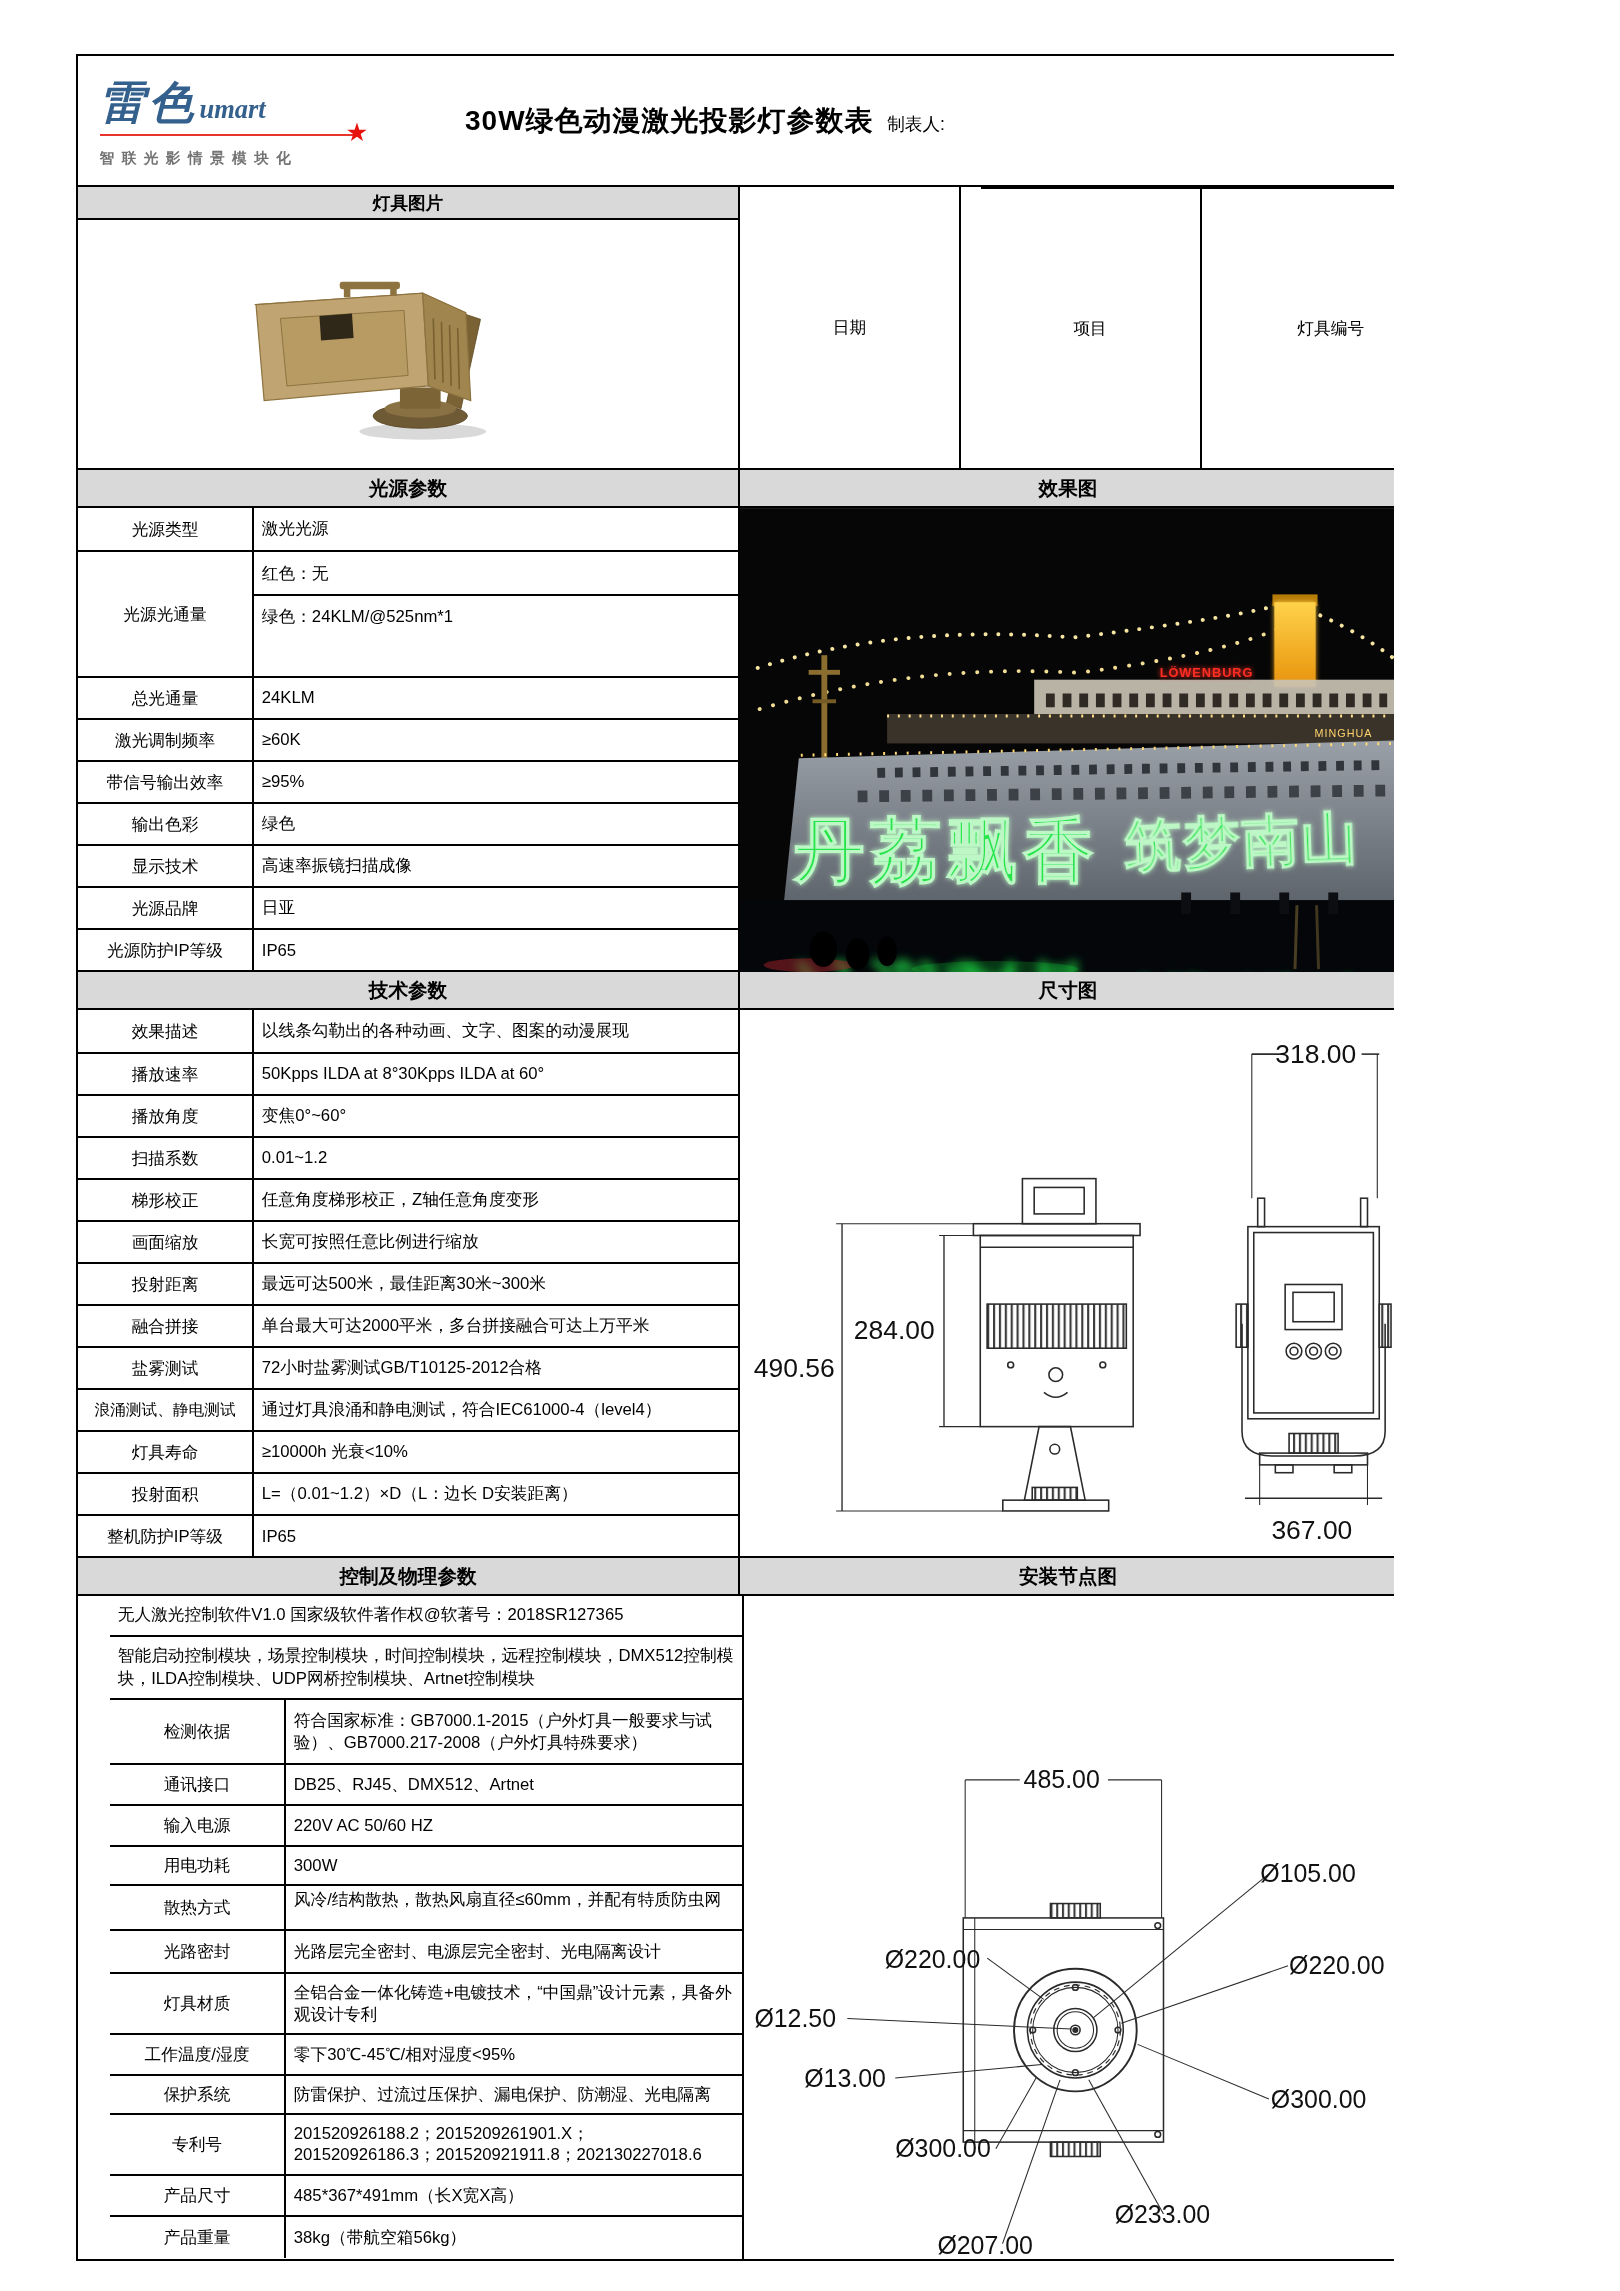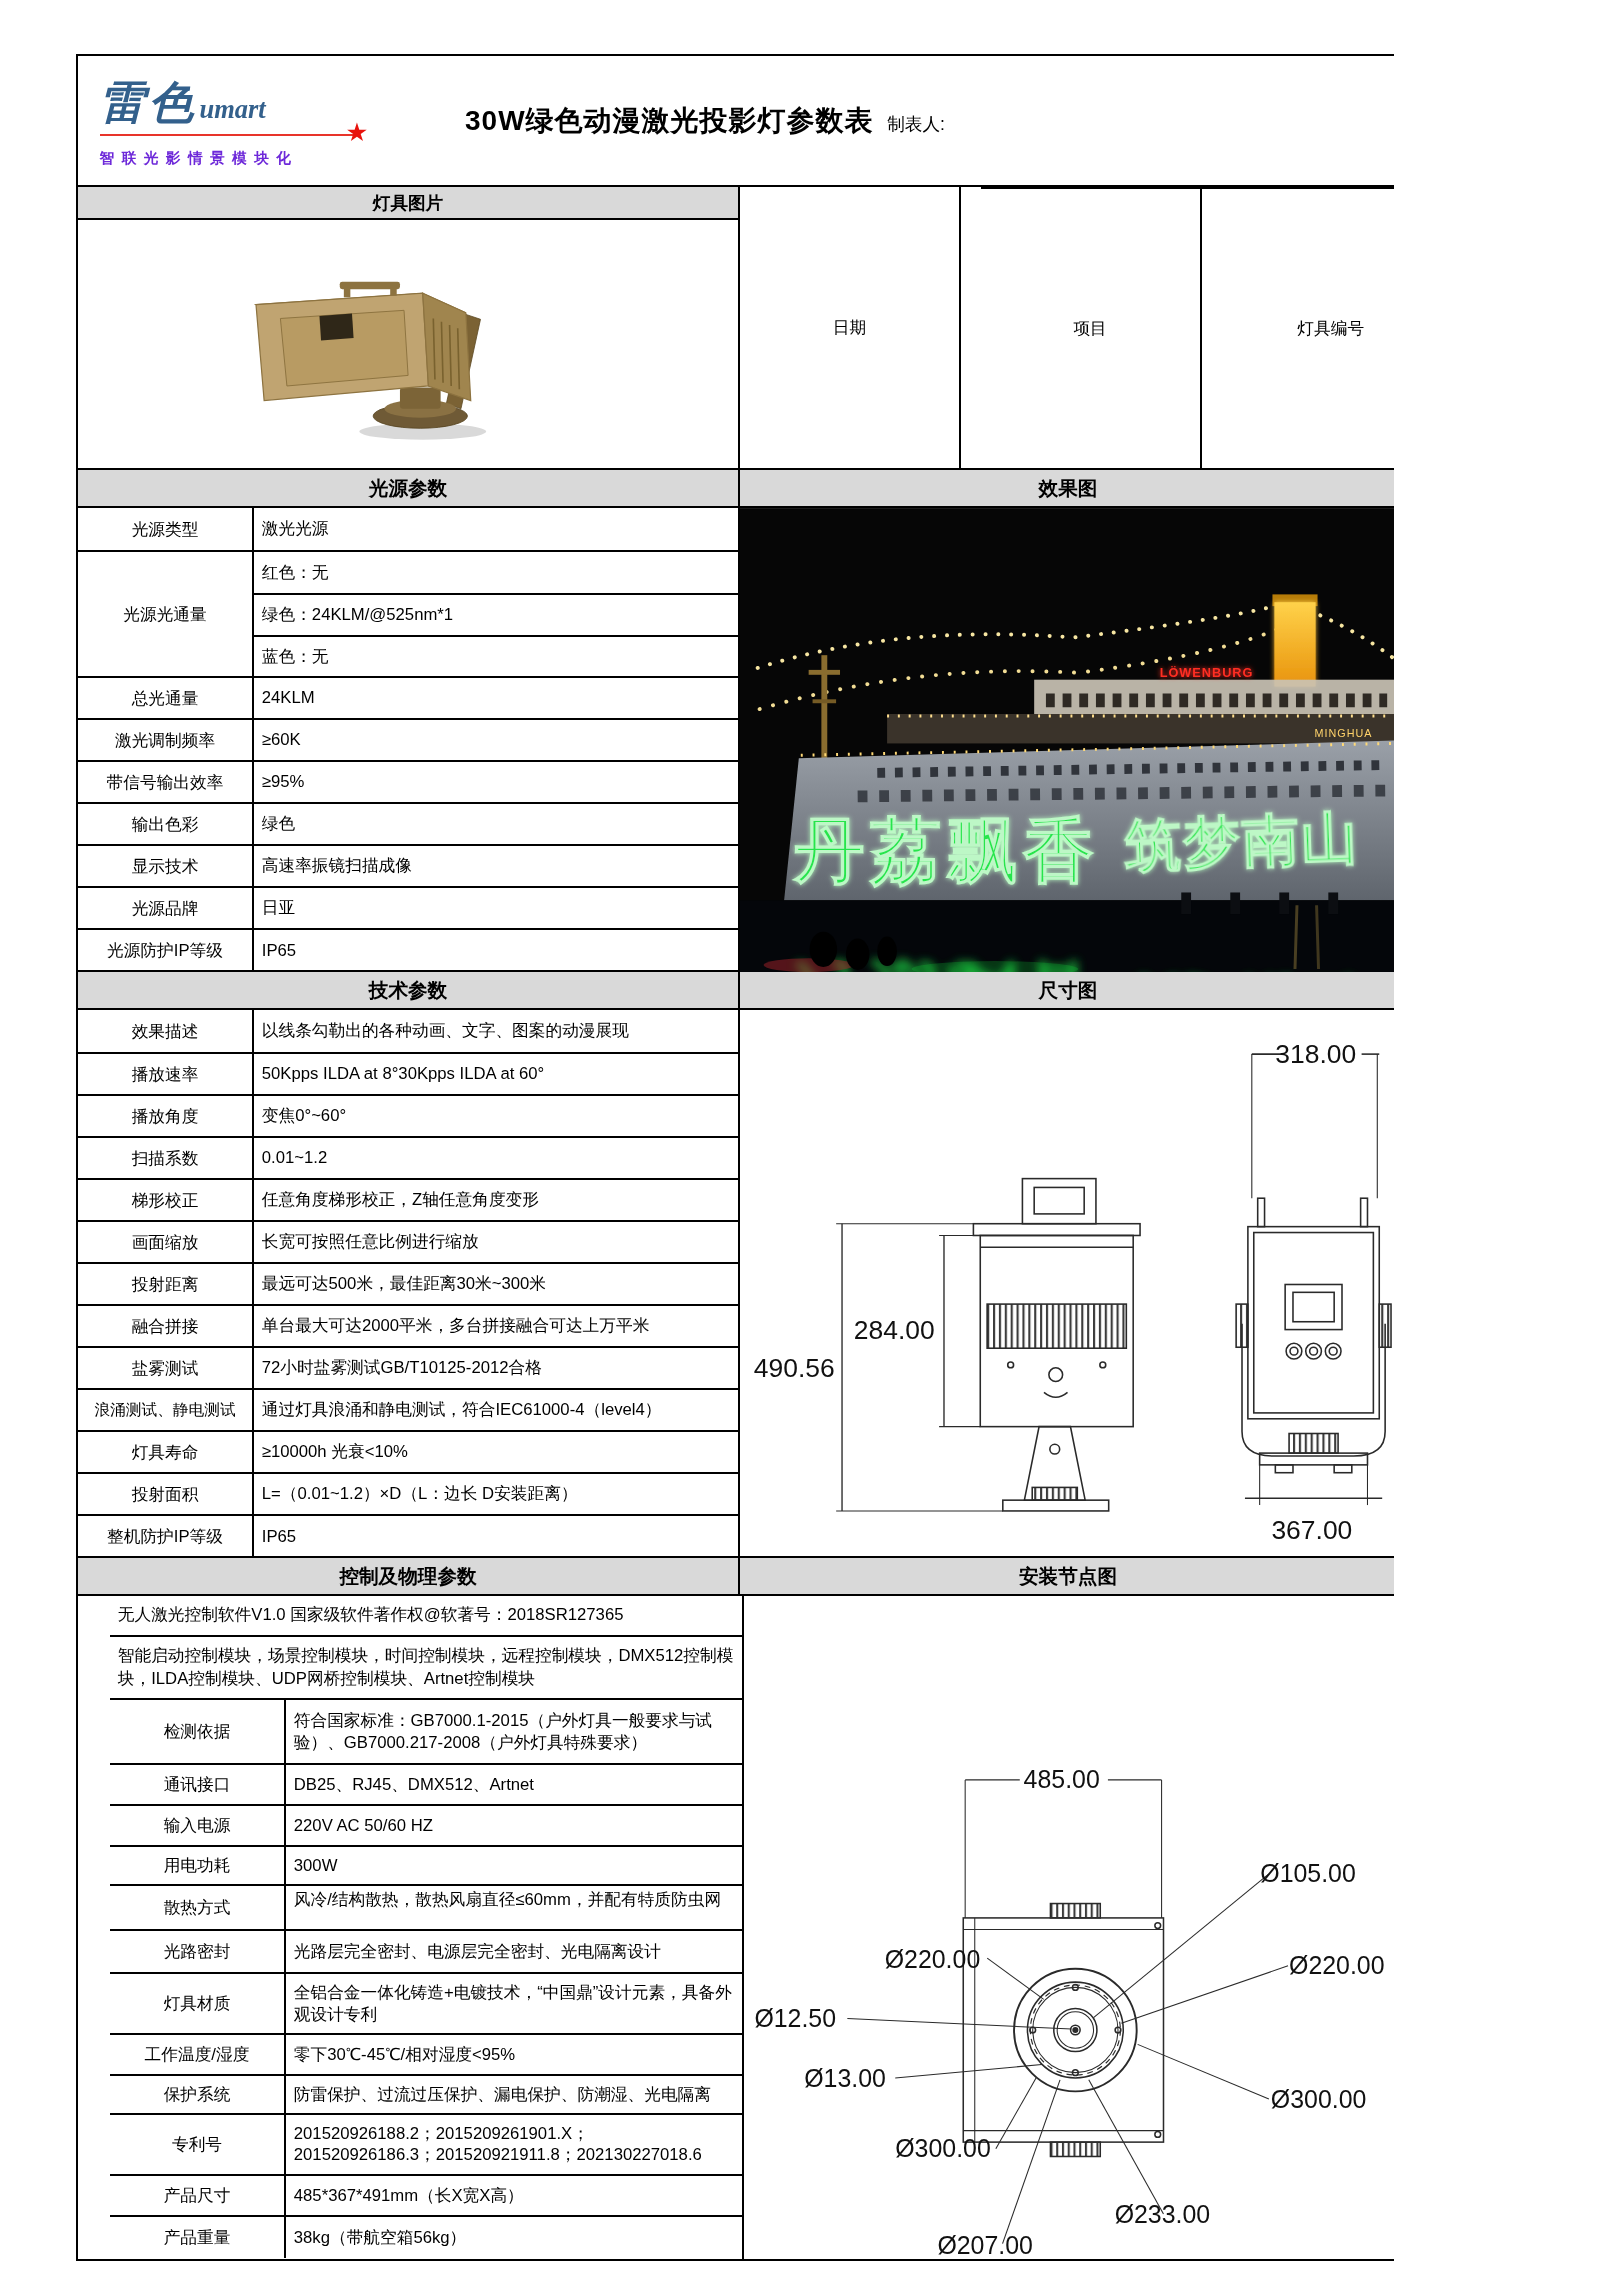--- a/index.html
+++ b/index.html
@@ -9,21 +9,21 @@
   *{box-sizing:border-box;}
 
   
   .title-row{height:131px;border-bottom:2px solid #000;position:relative;display:flex;align-items:center;}
   .logo{margin-left:21.6px;width:294px;position:relative;}
   .logo-line1{display:flex;align-items:baseline;}
   .logo-cn{font-family:"Liberation Serif",serif;font-style:italic;font-weight:bold;font-size:45px;color:#33608c;letter-spacing:3.9px;}
   .logo-en{font-family:"Liberation Serif",serif;font-style:italic;font-weight:bold;font-size:26.5px;color:#33608c;margin-left:2px;}
   .logo-underline{height:2.9px;background:#e8342a;width:257px;margin-top:1px;position:relative;}
   .logo-star{position:absolute;right:-11.8px;top:-13.7px;color:#e8120c;font-size:25.5px;line-height:1;}
-  .logo-tagline{font-size:14.7px;font-weight:bold;color:#6d28d9;letter-spacing:7.4px;margin-top:13px;}
+  .logo-tagline{font-size:14.7px;font-weight:bold;color:#737373;letter-spacing:7.4px;margin-top:13px;}
   .title-block{position:absolute;left:387px;top:0;height:100%;display:flex;align-items:center;}
   .doc-title{font-size:28px;font-weight:bold;letter-spacing:1px;}
   .preparer{font-size:17.6px;margin-left:13.7px;margin-top:7.8px;}
 
   
   .band{display:flex;border-bottom:2px solid #000;}
   .band:last-child{border-bottom:none;margin-left:32px;}
   .hl{width:662px;border-right:2.9px solid #000;}
   .hr{width:656px;}
 
@@ -146,21 +146,20 @@
     <div class="hl">
       <div class="prow" style="height:42px">
         <div class="plabel">光源类型</div>
         <div class="pvalue">激光光源</div>
       </div>
       <div class="prow" style="height:126px">
         <div class="plabel">光源光通量</div>
         <div class="subcol">
           <div class="sub">红色：无</div>
           <div class="sub">绿色：24KLM/@525nm*1</div>
-          <div class="sub">蓝色：无</div>
         </div>
       </div>
       <div class="prow" style="height:42px">
         <div class="plabel">总光通量</div>
         <div class="pvalue">24KLM</div>
       </div>
       <div class="prow" style="height:42px">
         <div class="plabel">激光调制频率</div>
         <div class="pvalue">≥60K</div>
       </div>

